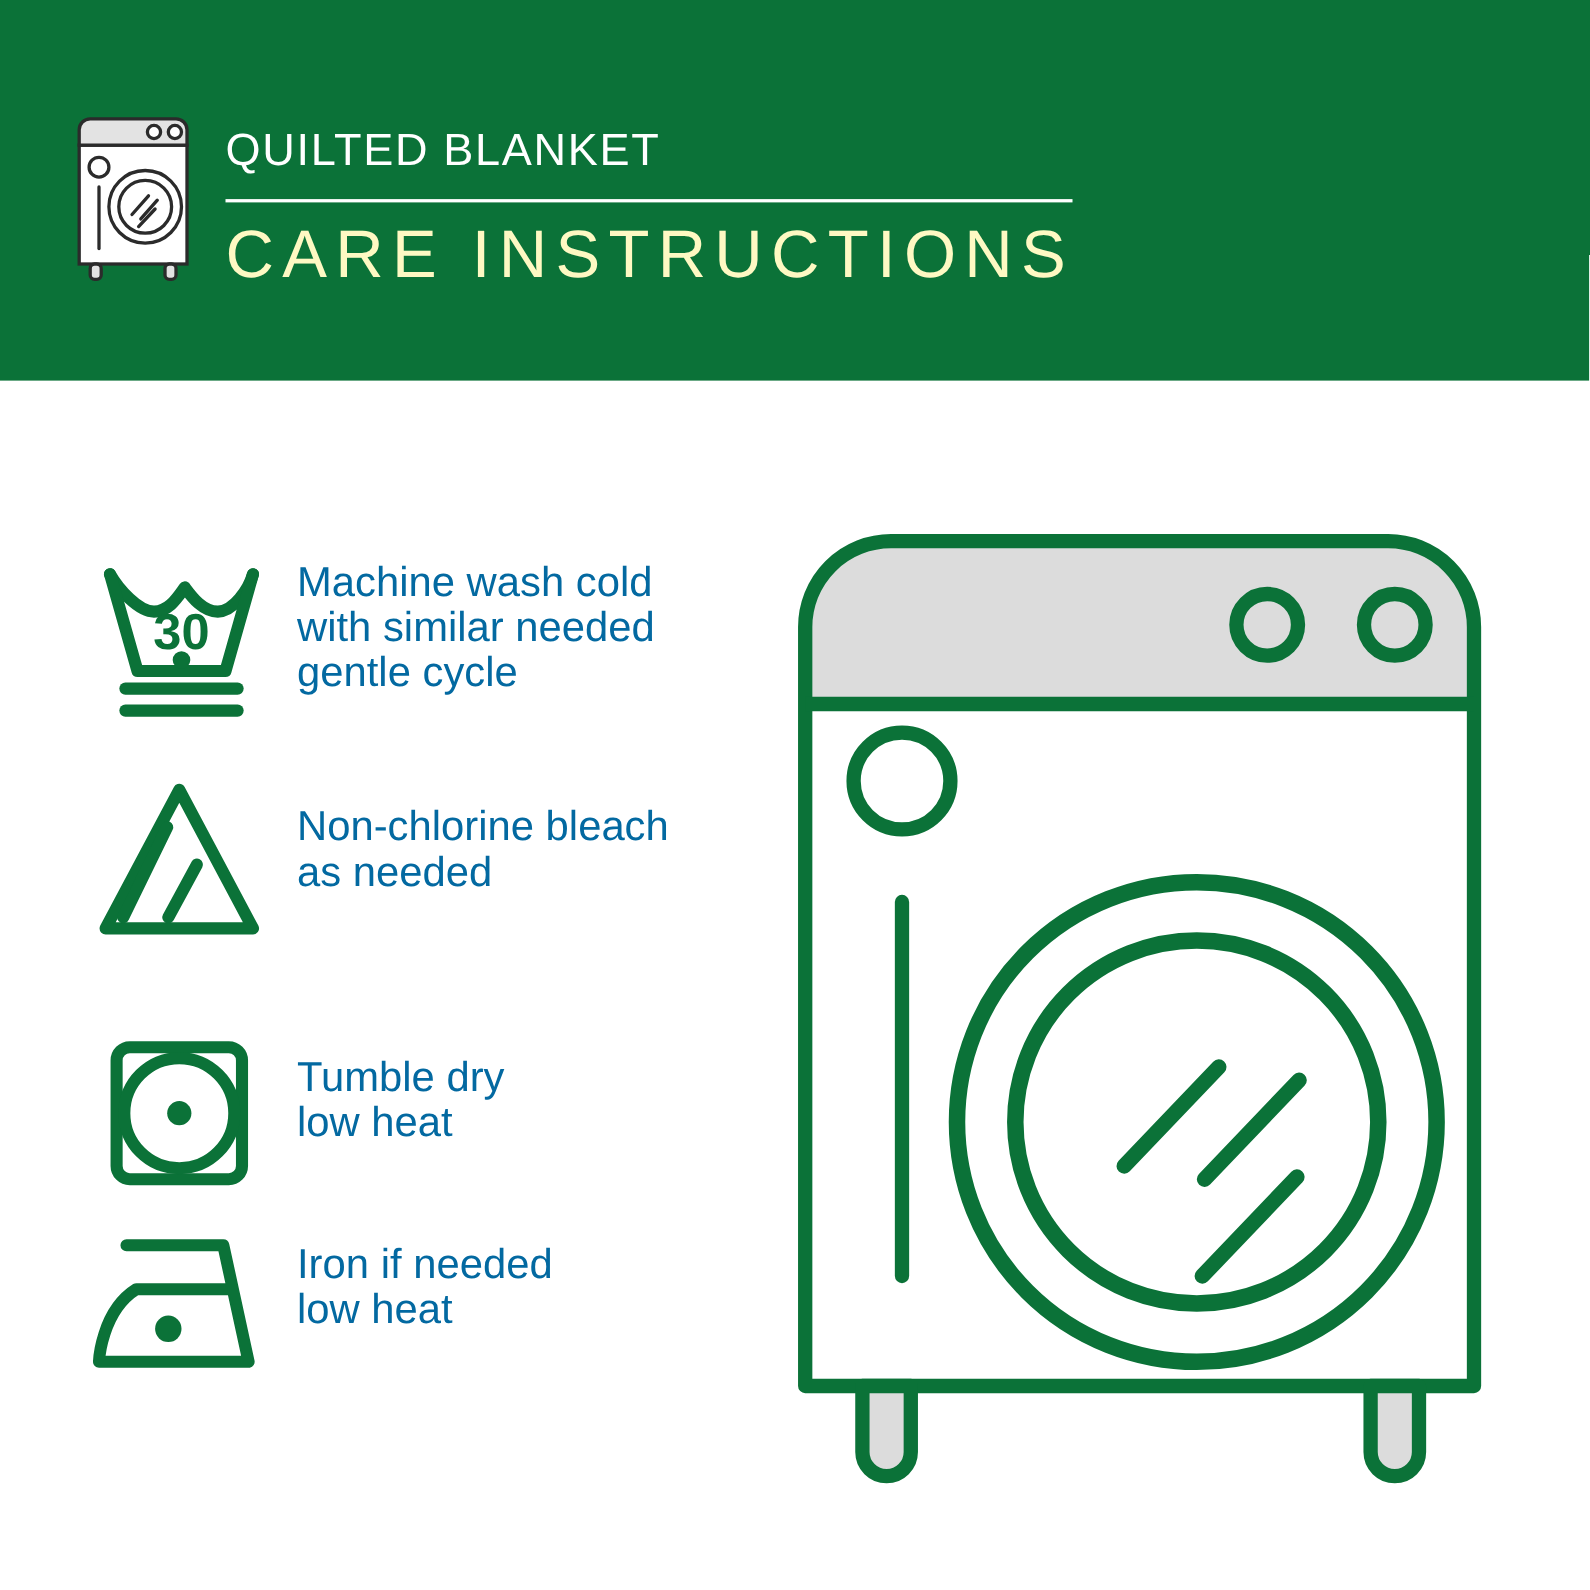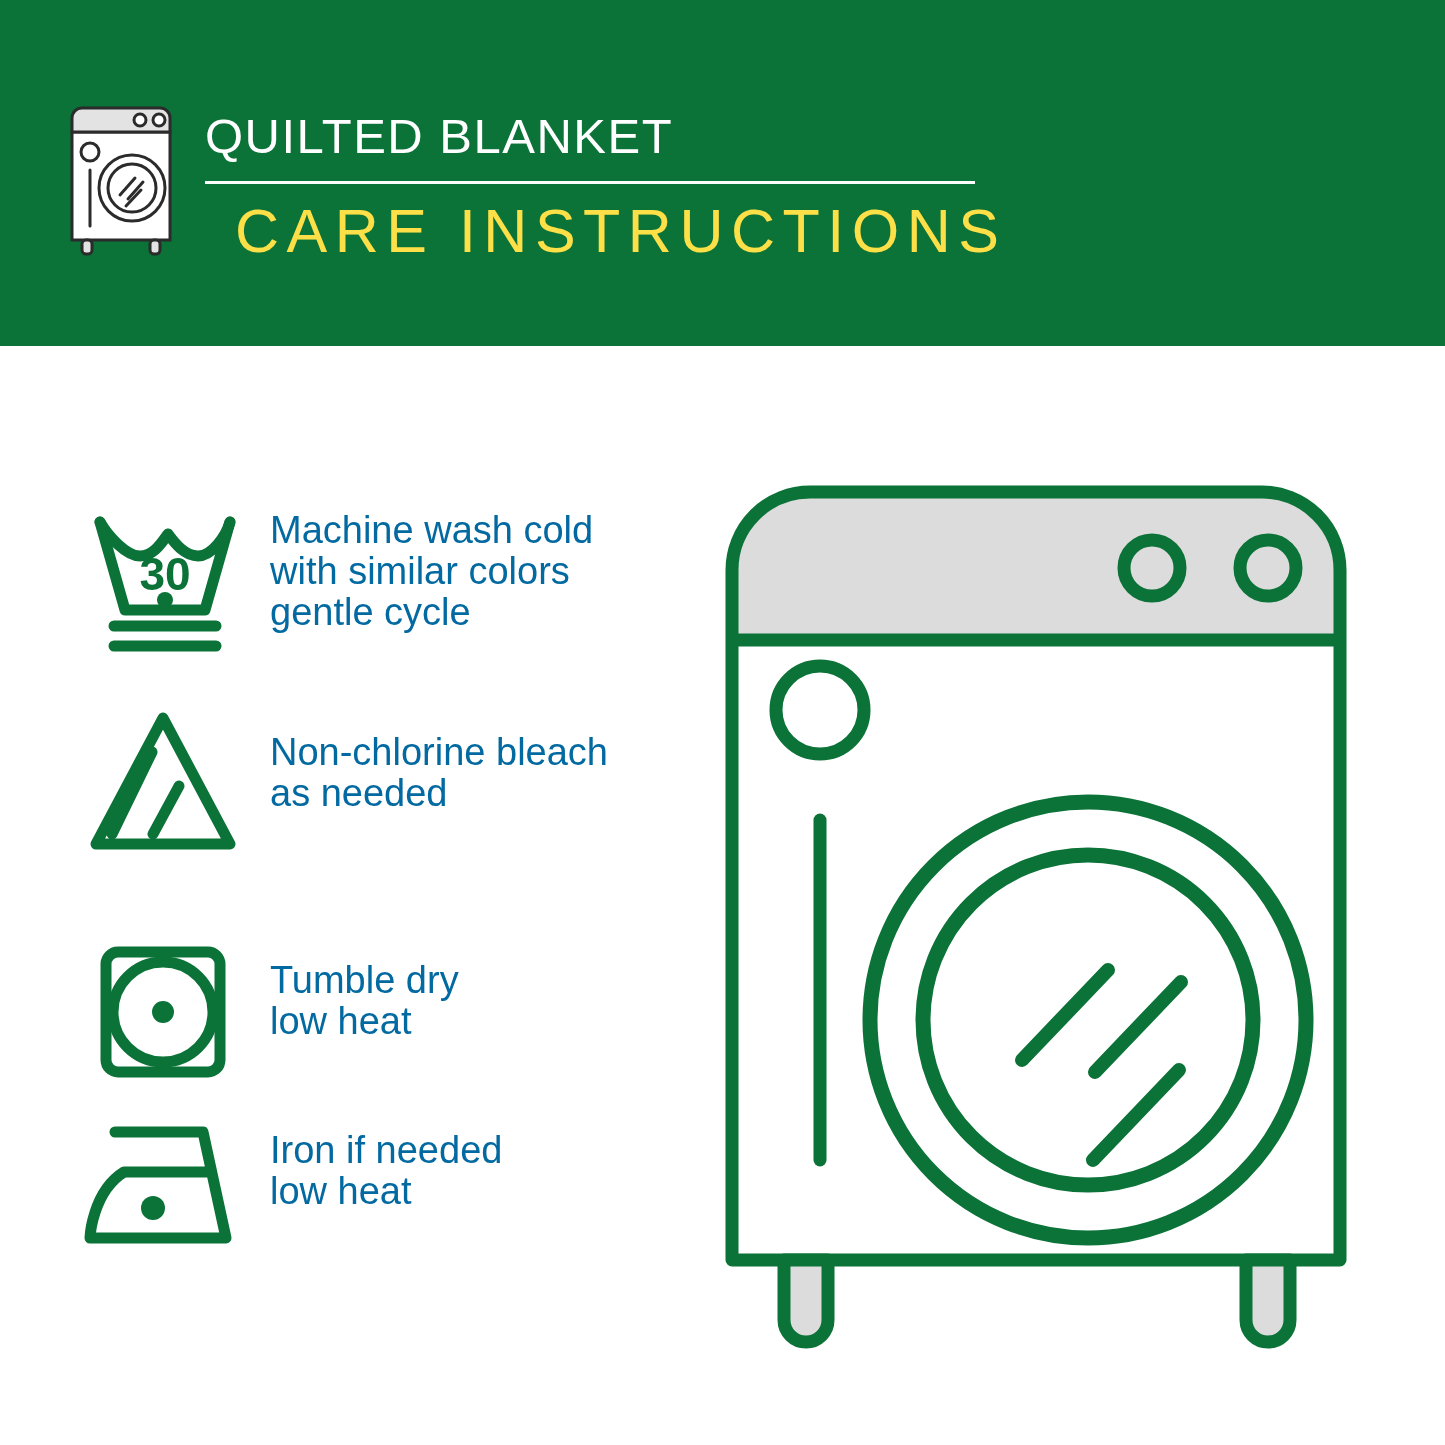--- a/index.html
+++ b/index.html
@@ -35,43 +35,42 @@
     height: 156px;
   }
   #header-title-block {
     position: absolute;
     left: 205px;
     top: 103px;
     width: 790px;
   }
   .title-line-1 {
     font-family: "Liberation Sans", sans-serif;
-    font-size: 49px;
+    font-size: 41px;
     line-height: 66px;
     font-weight: 300;
     color: #ffffff;
     letter-spacing: 1.5px;
     white-space: nowrap;
   }
   #title-divider {
     margin-top: 12px;
     margin-bottom: 14px;
     width: 770px;
     height: 3px;
     background: #ffffff;
   }
   .title-line-2 {
     font-family: "Liberation Sans", sans-serif;
     font-size: 61px;
     line-height: 66px;
     font-weight: 300;
-    color: #fde047;
+    color: #fef9c3;
     letter-spacing: 7.5px;
     white-space: nowrap;
-    margin-left: 30px;
   }
 
   
   #care-list {
     position: absolute;
     left: 0;
     top: 346px;
     width: 700px;
     height: 1099px;
   }
@@ -172,21 +171,21 @@
             <path d="M22 24 L47 112 L127 112 L152 24"></path>
             <line x1="36" y1="128" x2="138" y2="128"></line>
             <line x1="36" y1="148" x2="138" y2="148"></line>
           </g>
           <text x="87" y="92" text-anchor="middle" font-family="Liberation Sans, sans-serif" font-size="46" font-weight="700" fill="#0B7238">30</text>
           <circle cx="87" cy="102" r="8" fill="#0B7238"></circle>
         </svg>
       </div>
       <div class="care-text">
         <span class="tline">Machine wash cold</span>
-        <span class="tline">with similar colors</span>
+        <span class="tline">with similar needed</span>
         <span class="tline">gentle cycle</span>
       </div>
     </div>
 
     <div class="care-row" id="care-row-1">
       <div class="care-symbol">
         <svg viewBox="0 0 170 160" width="170" height="160" xmlns="http://www.w3.org/2000/svg">
           <g fill="none" stroke="#0B7238" stroke-width="11" stroke-linecap="round" stroke-linejoin="round">
             <path d="M85 16 L152 142 L18 142 Z"></path>
             <line x1="74" y1="50" x2="34" y2="132"></line>

